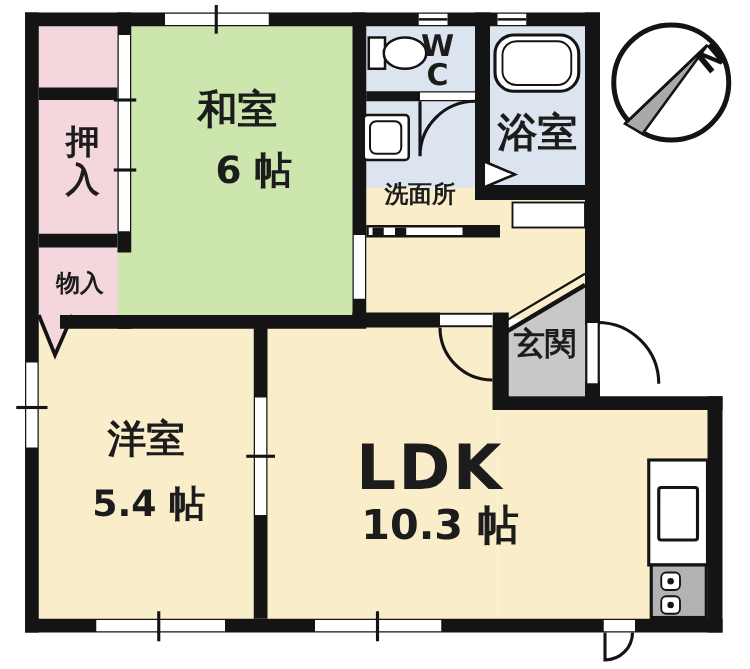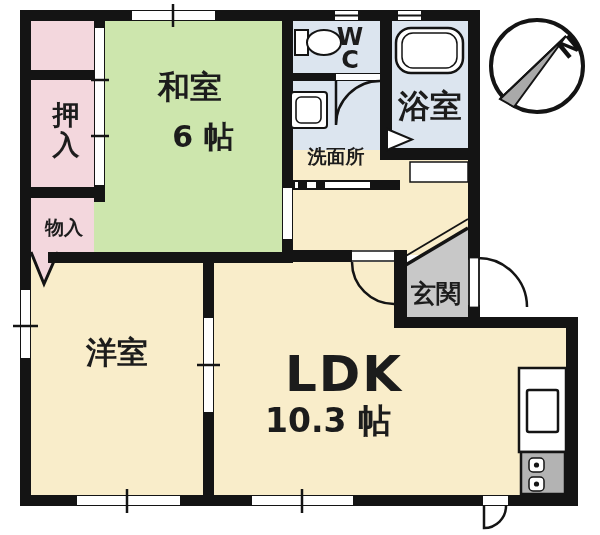--- a/index.html
+++ b/index.html
@@ -135,25 +135,26 @@
     </g>
   </svg>
 
   <div class="lbl" style="left:190px;top:87px;font-size:32px;">和室</div>
   <div class="lbl" style="left:191px;top:137px;font-size:30px;margin-left:12px;">6 帖</div>
 
   <div class="lbl vert" style="left:66px;top:130px;font-size:27px;width:30px;transform:translate(-50%,-50%);">押入</div>
   <div class="lbl" style="left:64px;top:227px;font-size:19px;">物入</div>
 
   <div class="lbl" style="left:117px;top:352px;font-size:31px;">洋室</div>
+  <div class="lbl" style="left:119px;top:403px;font-size:29px;">5.4 帖</div>
 
   <div class="lbl" style="left:344px;top:374px;font-size:50px;letter-spacing:2px;">LDK</div>
-  <div class="lbl" style="left:328px;top:420px;font-size:33px;">10.3 帖</div>
+  <div class="lbl" style="left:352px;top:420px;font-size:33px;">10.3 帖</div>
 
-  <div class="lbl" style="left:436px;top:293px;font-size:25px;text-align:center;">玄関</div>
+  <div class="lbl" style="left:436px;top:275px;font-size:25px;text-align:center;">玄関</div>
   <div class="lbl" style="left:336px;top:156px;font-size:19px;">洗面所</div>
   <div class="lbl" style="left:430px;top:106px;font-size:32px;">浴室</div>
 
   <div class="lbl" style="left:350px;top:37px;font-size:24px;">W</div>
   <div class="lbl" style="left:350px;top:60px;font-size:24px;">C</div>
 
   <div class="n-mark" style="left:569px;top:47px;font-size:25px;">N</div>
 </div>
 
 </body></html>

